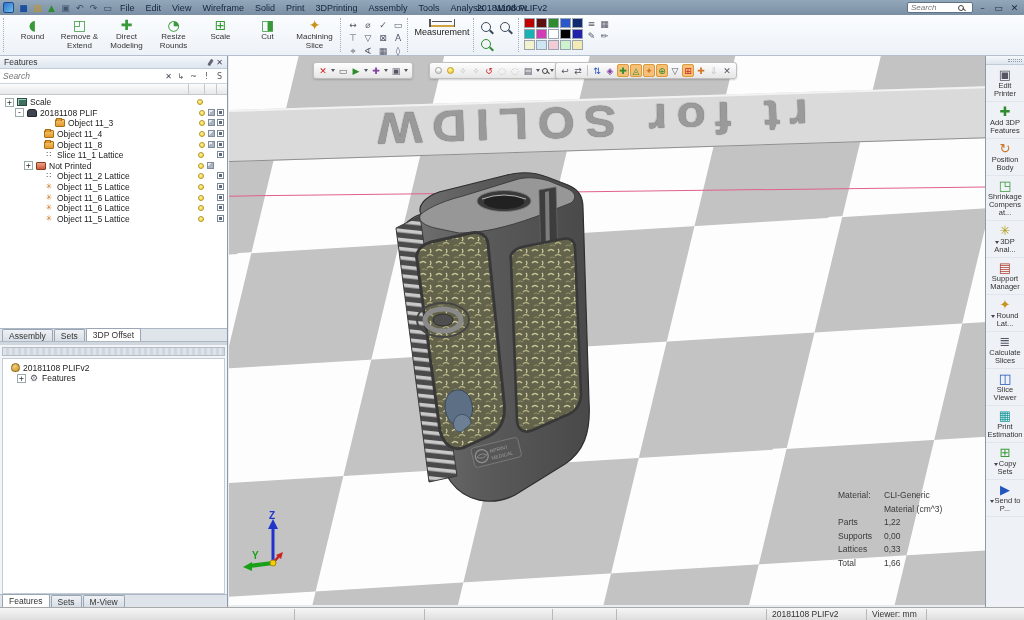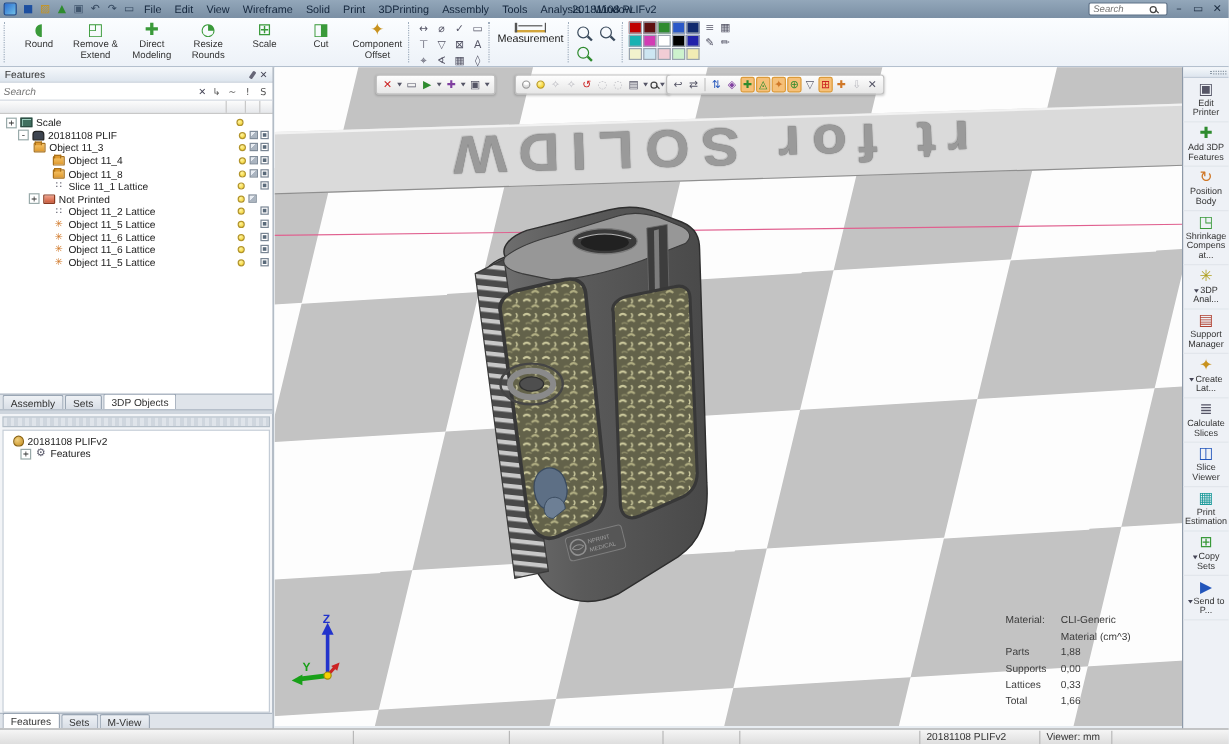--- a/index.html
+++ b/index.html
@@ -108,21 +108,21 @@
     box-shadow:0 1px 2px rgba(0,0,0,.18); }
   .vtb .ic { width:12px; height:13px; font-size:9px; }
   .hl { background:#f6c078; border:1px solid #dc9a38; border-radius:2px; }
   .dim { opacity:.35; }
   .dd { width:0; height:0; border-left:2.5px solid transparent; border-right:2.5px solid transparent; border-top:3px solid #556; margin:0 1px; flex:none; }
   .vsep { width:1px; height:11px; background:#c4c4c4; margin:0 2px; }
   .bulbw { width:7px; height:7px; border-radius:50%; background:#fff; border:1px solid #999; box-shadow:inset 0 -2px 1px #ddd; margin:2px; }
   .bulby { width:7px; height:7px; border-radius:50%; background:radial-gradient(circle at 35% 30%,#fff6b0,#f5c800); border:1px solid #bb9a20; margin:2px; }
   .model { position:absolute; left:158px; top:108px; width:215px; height:345px; }
   .axes { position:absolute; left:14px; bottom:28px; width:70px; height:66px; }
-  .matinfo { position:absolute; right:30px; bottom:14px; width:118px; font-size:8.5px; color:#3a3a3a; }
+  .matinfo { position:absolute; right:30px; bottom:35px; width:118px; font-size:8.5px; color:#3a3a3a; }
   .matrow { display:flex; line-height:13.5px; }
   .matrow .ml { width:46px; }
   .clr-r{color:#cc2222}.clr-g{color:#2e8b2e}.clr-b{color:#2255bb}.clr-p{color:#8040a0}.clr-o{color:#d07828}
 
   
   .rightpanel { position:absolute; right:0; top:56px; width:39px; bottom:13px; background:#eef1f6;
     border-left:1px solid #8d99a8; display:flex; flex-direction:column; overflow:hidden; }
   .rphead { height:9px; background:linear-gradient(#f5f8fb,#dde5ee); border-bottom:1px solid #c2ccd8;
     display:flex; align-items:center; justify-content:flex-end; padding:0 2px; gap:1px; }
   .rpgrip { width:14px; height:3px; border-top:1px dotted #8a96a4; border-bottom:1px dotted #8a96a4; }
@@ -197,21 +197,21 @@
     <div class="bigbtn">
       <div class="bicon green">⊞</div>
       <div class="blabel">Scale</div>
     </div>
     <div class="bigbtn">
       <div class="bicon green">◨</div>
       <div class="blabel">Cut</div>
     </div>
     <div class="bigbtn">
       <div class="bicon gold">✦</div>
-      <div class="blabel">Component Offset</div>
+      <div class="blabel">Machining Slice</div>
     </div>
   </div>
   <span class="grip"></span>
   <div class="rgroup">
     <div class="dimgrid">
       <span class="ic">↔</span>
       <span class="ic">⌀</span>
       <span class="ic">✓</span>
       <span class="ic">▭</span>
       <span class="ic">⊤</span>
@@ -304,21 +304,21 @@
     <div class="trow" style="padding-left:15px">
       <span class="exp">-</span>
       <span class="ti part"></span>
       <span>20181108 PLIF</span>
       <span class="rc">
           <span class="bulb"></span>
           <span class="cube"></span>
           <span class="vbox"></span>
         </span>
     </div>
-    <div class="trow" style="padding-left:16px">
+    <div class="trow" style="padding-left:43px">
       <span class="exp"></span>
       <span class="ti folder"></span>
       <span>Object 11_3</span>
       <span class="rc">
           <span class="bulb"></span>
           <span class="cube"></span>
           <span class="vbox"></span>
         </span>
     </div>
     <div class="trow" style="padding-left:32px">
@@ -408,21 +408,21 @@
       <span class="rc">
           <span class="bulb"></span>
           <span class="slot"></span>
           <span class="vbox"></span>
         </span>
     </div>
   </div>
   <div class="ltabs">
     <span class="tab">Assembly</span>
     <span class="tab">Sets</span>
-    <span class="tab active">3DP Objects</span>
+    <span class="tab active">3DP Offset</span>
   </div>
   <div class="gapstrip"></div>
   <div class="p2head"></div>
   <div class="p2body">
     <div class="trow" style="padding-left:8px">
       <span class="ti gold"></span>
       <span>20181108 PLIFv2</span>
     </div>
     <div class="trow" style="padding-left:14px">
       <span class="exp">+</span>
@@ -554,21 +554,21 @@
     <div class="matrow">
       <span class="ml">Material:</span>
       <span>CLI-Generic</span>
     </div>
     <div class="matrow">
       <span class="ml"></span>
       <span>Material (cm^3)</span>
     </div>
     <div class="matrow">
       <span class="ml">Parts</span>
-      <span>1,88</span>
+      <span>1,22</span>
     </div>
     <div class="matrow">
       <span class="ml">Supports</span>
       <span>0,00</span>
     </div>
     <div class="matrow">
       <span class="ml">Lattices</span>
       <span>0,33</span>
     </div>
     <div class="matrow">
@@ -601,21 +601,21 @@
   <div class="rbtn">
     <div class="ricon ri4">✳</div>
     <div class="rlabel"><span class="rdd"></span><span>3DP Anal...</span></div>
   </div>
   <div class="rbtn">
     <div class="ricon ri5">▤</div>
     <div class="rlabel">Support Manager</div>
   </div>
   <div class="rbtn">
     <div class="ricon ri6">✦</div>
-    <div class="rlabel"><span class="rdd"></span><span>Create Lat...</span></div>
+    <div class="rlabel"><span class="rdd"></span><span>Round Lat...</span></div>
   </div>
   <div class="rbtn">
     <div class="ricon ri7">≣</div>
     <div class="rlabel">Calculate Slices</div>
   </div>
   <div class="rbtn">
     <div class="ricon ri8">◫</div>
     <div class="rlabel">Slice Viewer</div>
   </div>
   <div class="rbtn">

